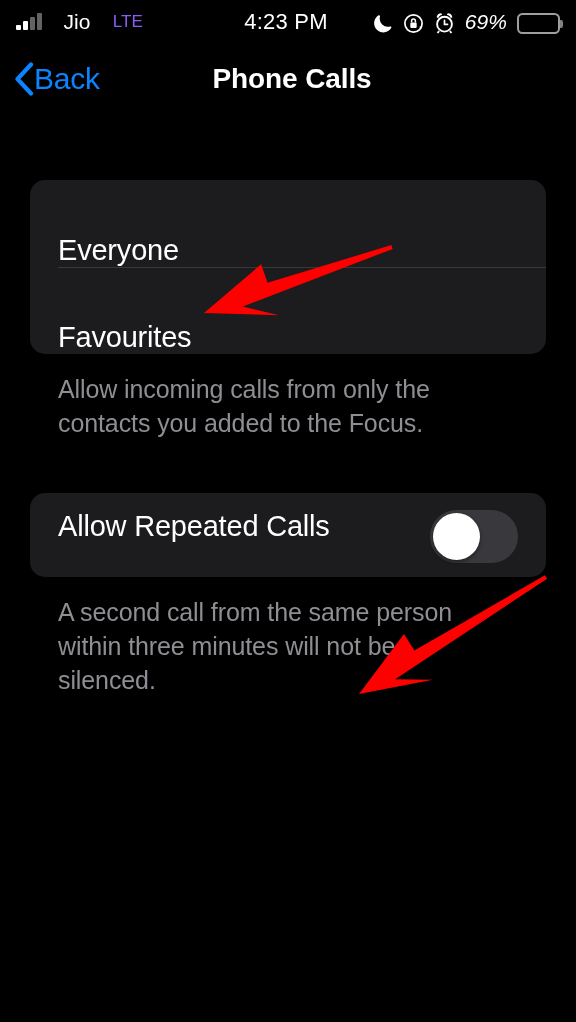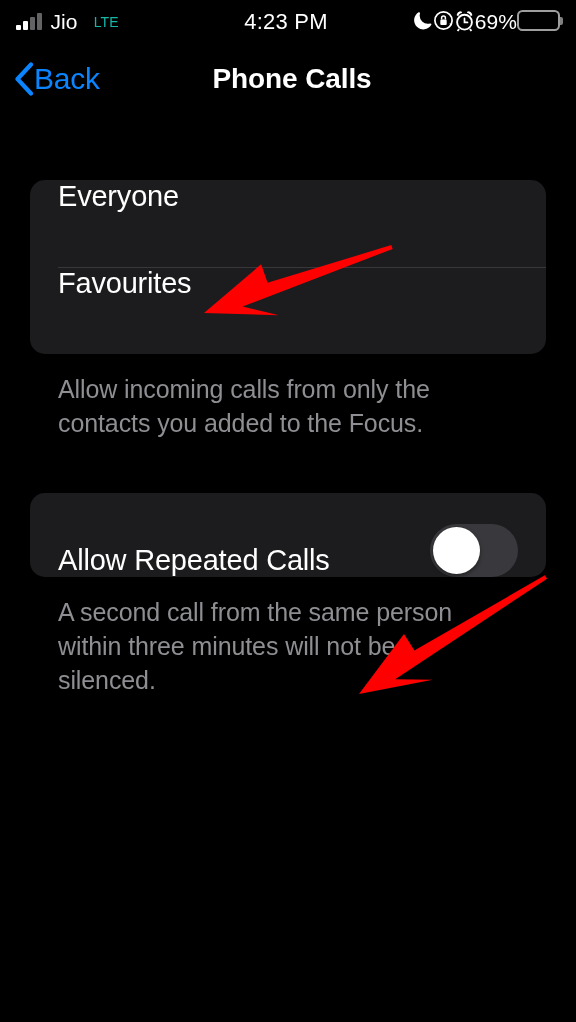--- a/index.html
+++ b/index.html
@@ -24,21 +24,21 @@
     top: 0; left: 0;
     width: 576px;
     height: 44px;
     display: flex;
     align-items: center;
     padding: 0 16px;
   }
   .status-left {
     display: flex;
     align-items: center;
-    gap: 9px;
+    gap: 22px;
     flex: 0 0 auto;
   }
   .signal-bars {
     display: flex;
     align-items: flex-end;
     gap: 2.5px;
     height: 16px;
   }
   .signal-bars i {
     display: block;
@@ -50,42 +50,43 @@
   .signal-bars i.b2 { height: 9px; }
   .signal-bars i.b3 { height: 13px; background: #636366; }
   .signal-bars i.b4 { height: 17px; background: #636366; }
 
   .carrier-text {
     font-size: 21px;
     letter-spacing: 0.1px;
     color: #ffffff;
   }
   .network-text {
-    font-size: 14px;
+    font-size: 17px;
     letter-spacing: 0.1px;
-    color: #14b8a6;
-    margin-left: 7px;
+    color: #8b5cf6;
   }
 
   .status-center {
     position: absolute;
     left: 0; right: 4px;
     text-align: center;
     font-size: 22px;
     font-weight: 400;
     letter-spacing: 0.2px;
     pointer-events: none;
   }
 
   .status-right {
     margin-left: auto;
     display: flex;
-    align-items: flex-start;
+    align-items: flex-end;
+    gap: 10px;
     position: relative;
     z-index: 2;
+    font-style: italic;
   }
   .icon-svg { display: block; }
   .battery-pct {
     font-size: 21px;
     letter-spacing: 0.1px;
     color: #ffffff;
   }
   .battery {
     position: relative;
     width: 43px;
@@ -160,21 +161,21 @@
     background: #1c1c1e;
     border-radius: 15px;
     overflow: hidden;
   }
   #options-card { margin-top: 70px; }
 
   .option-row {
     position: relative;
     height: 87px;
     display: flex;
-    align-items: flex-start;
+    align-items: flex-end;
     padding: 0 28px;
     cursor: pointer;
   }
   .option-row + .option-row::before {
     content: "";
     position: absolute;
     top: 0; left: 28px; right: 0;
     height: 1px;
     background: #38383a;
   }
@@ -194,22 +195,22 @@
     color: #8e8e93;
     letter-spacing: -0.1px;
     max-width: 460px;
   }
 
   #toggle-card { margin-top: 53px; }
 
   .toggle-row {
     height: 84px;
     display: flex;
-    align-items: flex-end;
-    padding: 0 28px;
+    align-items: flex-start;
+    padding: 17px 28px;
   }
   .toggle-label {
     font-size: 29px;
     letter-spacing: -0.2px;
     color: #ffffff;
     flex: 1;
   }
   .switch {
     width: 88px;
     height: 53px;

